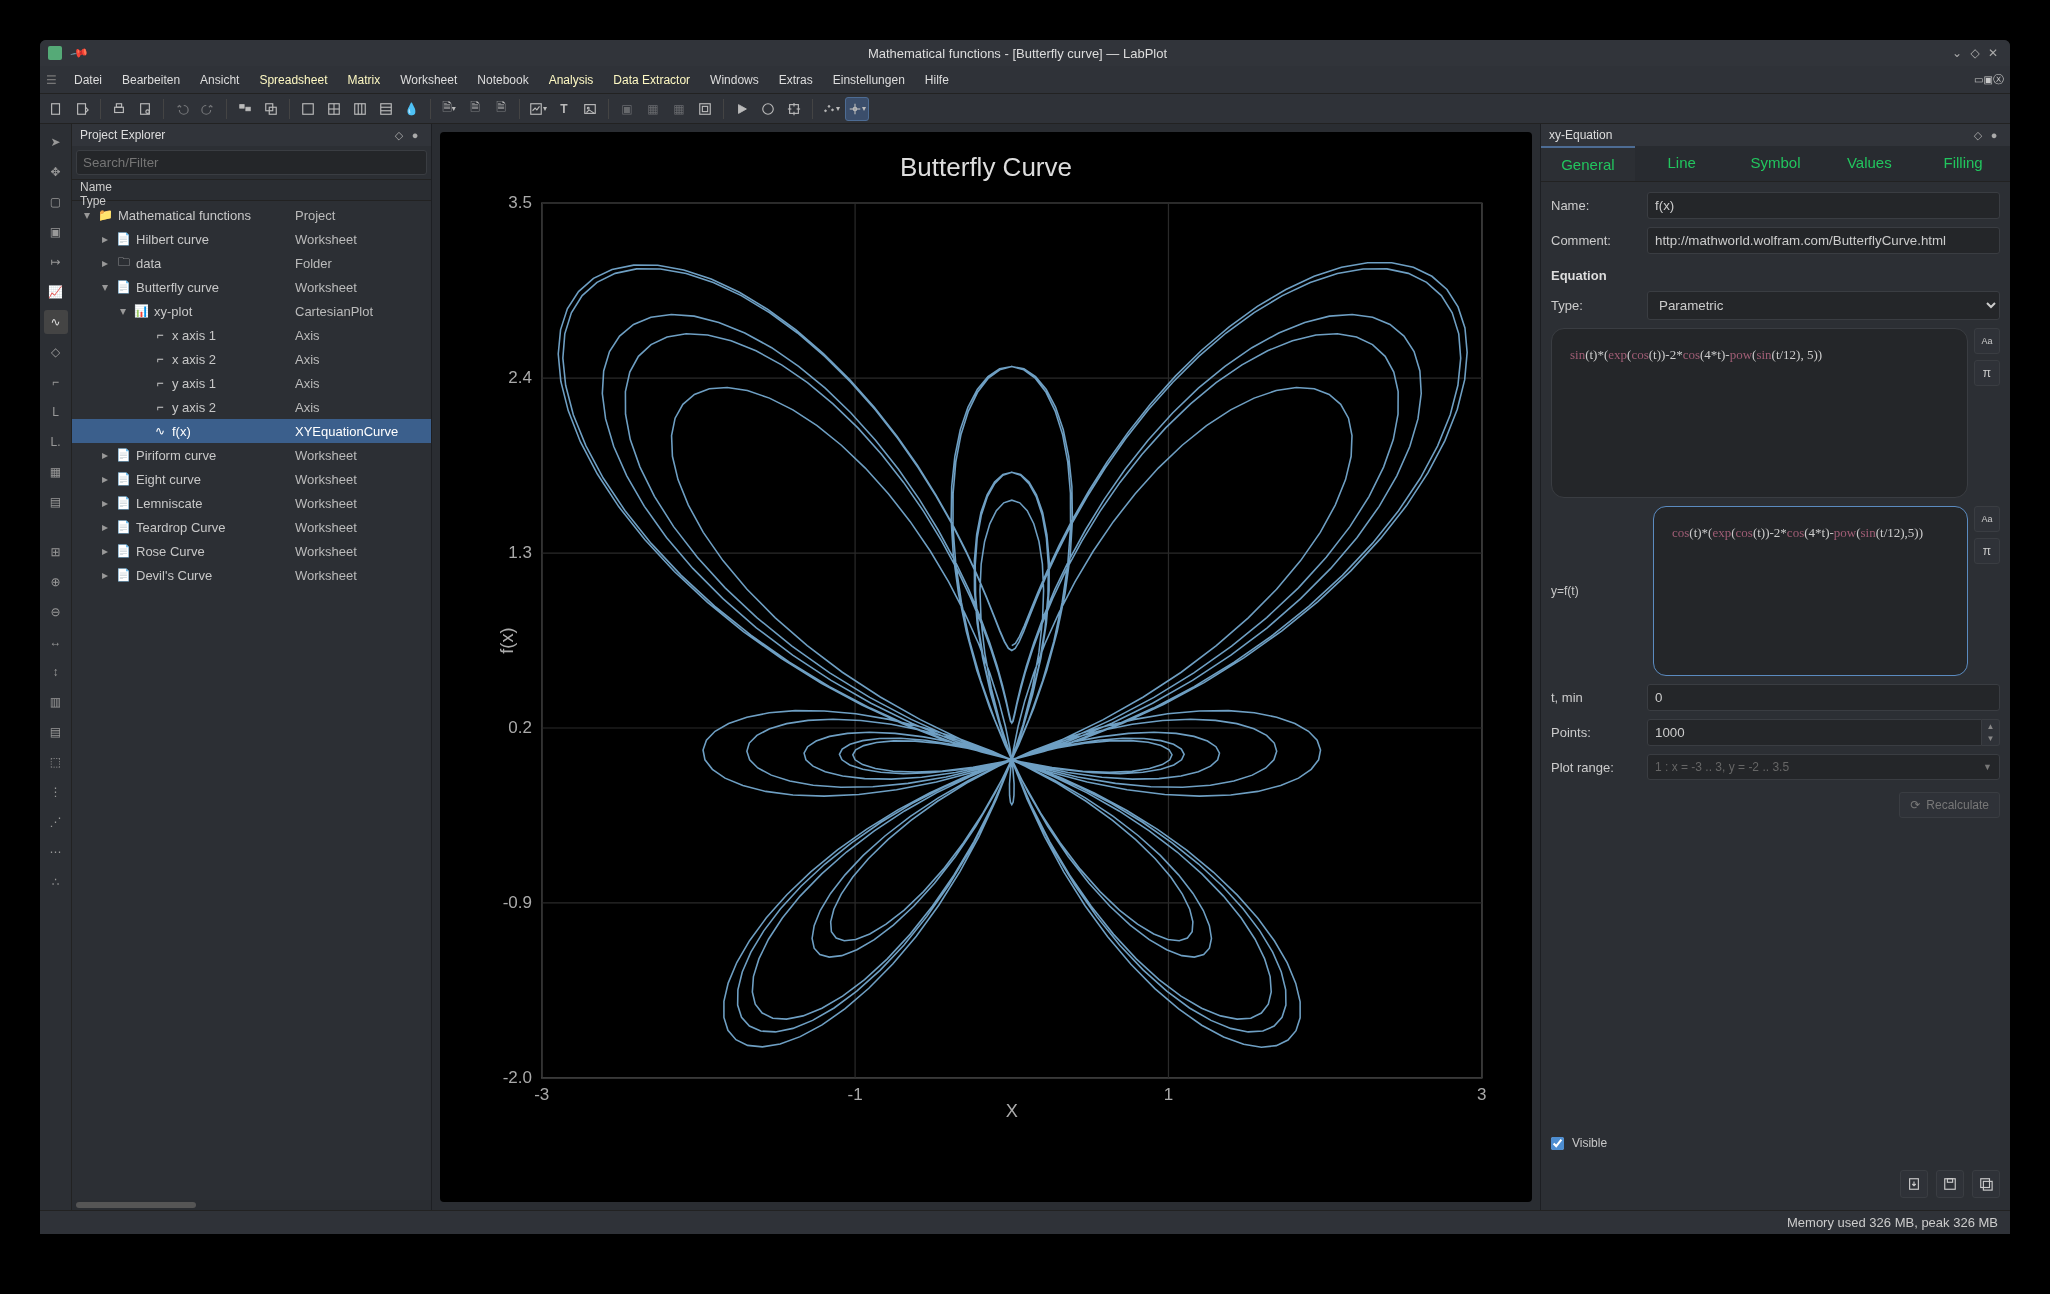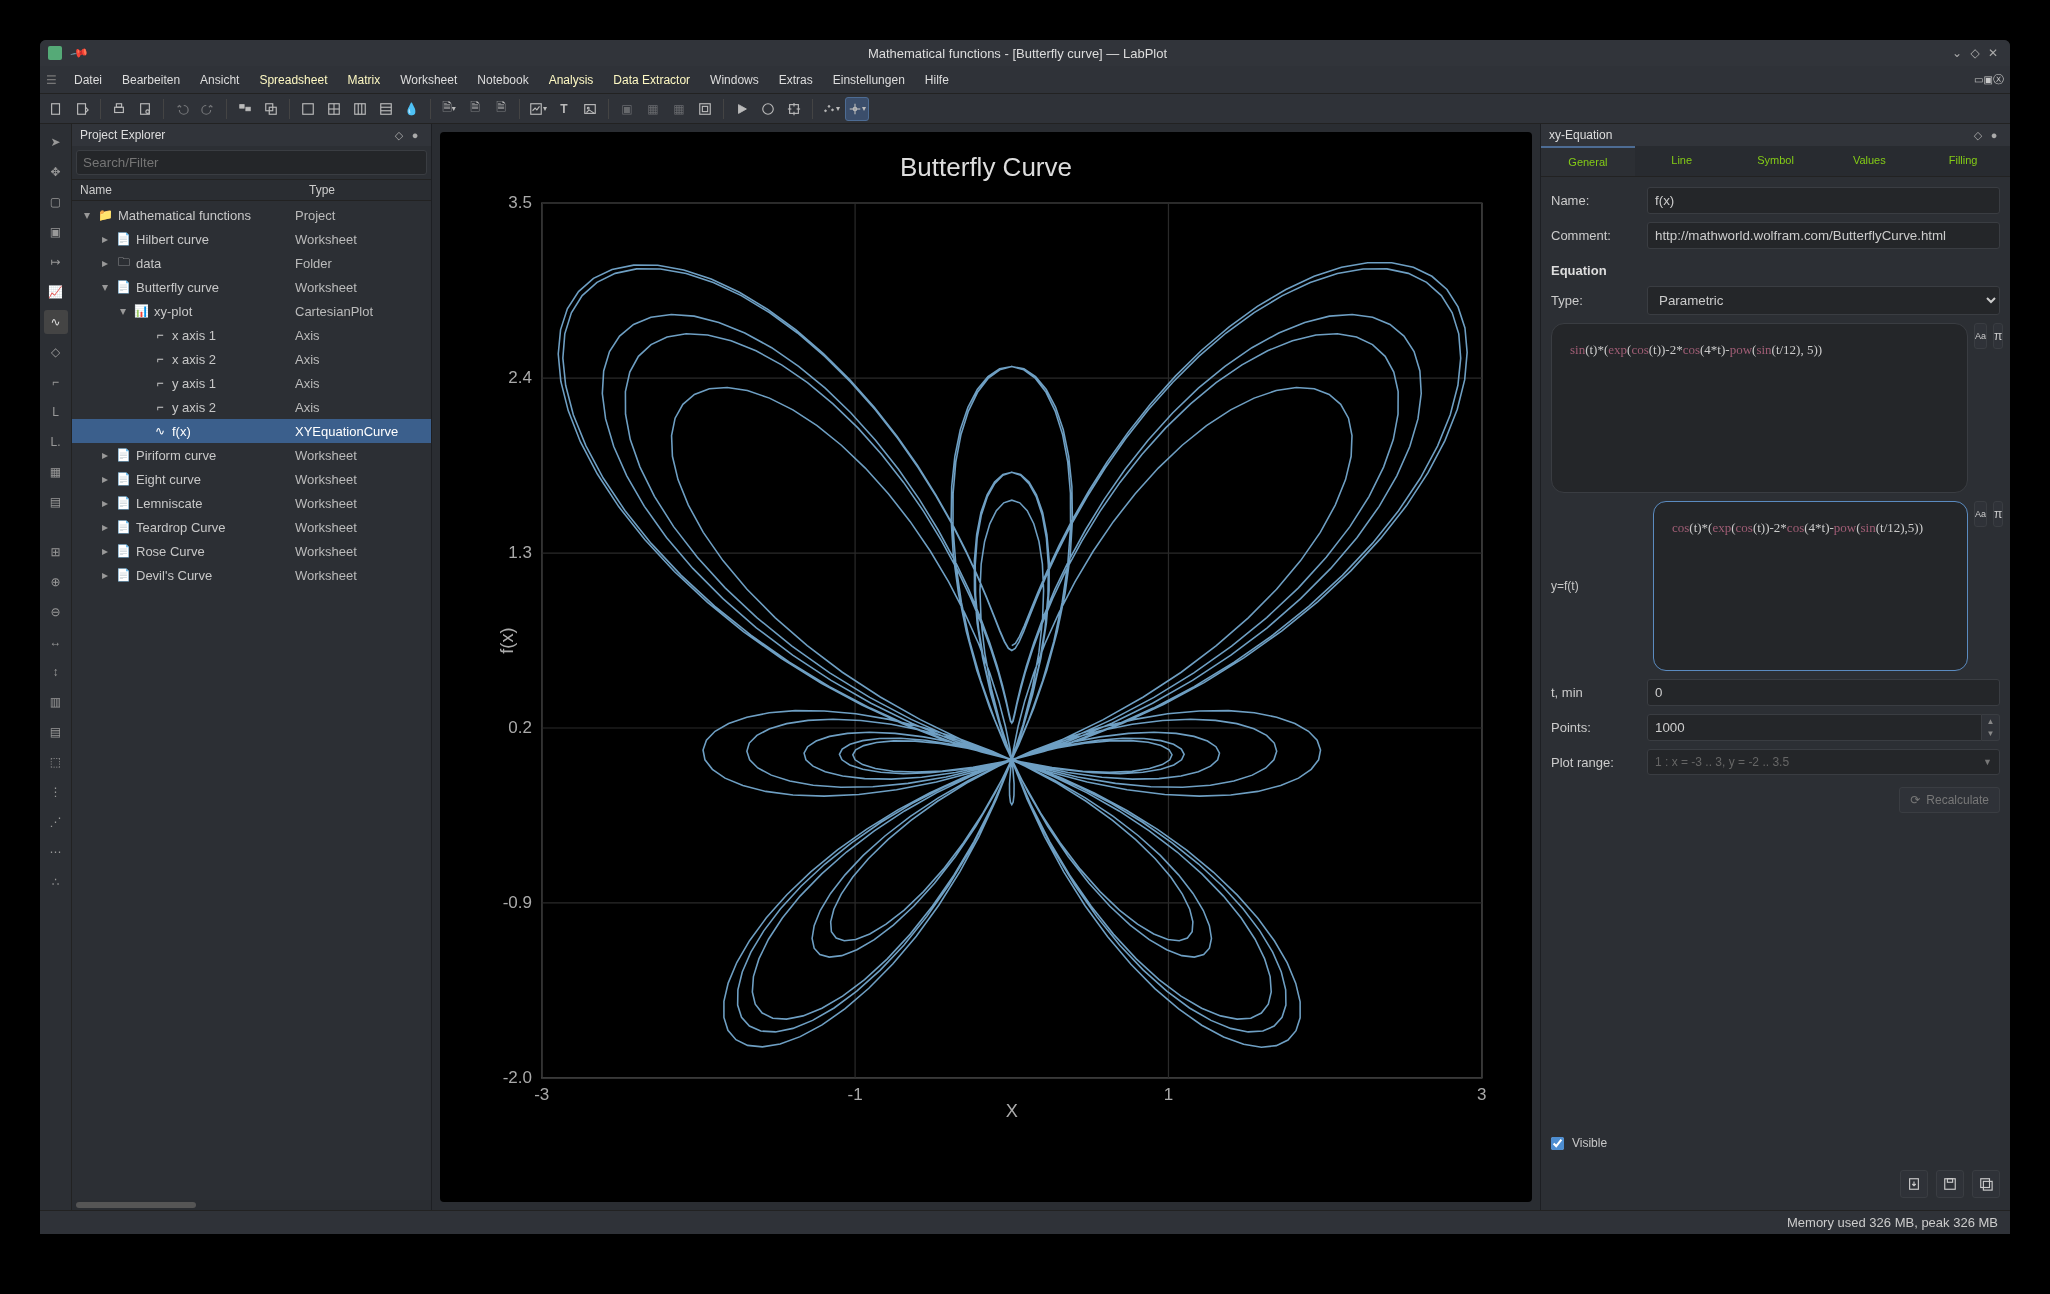--- a/index.html
+++ b/index.html
@@ -78,21 +78,21 @@
 .ls-btn.active { background:#444; color:#ddd;}
 .ls-gap { height:14px;}
 
 
 .explorer { width:360px; background:#2c2f34; border-right:1px solid #1d1f23; display:flex; flex-direction:column;}
 .panel-header { height:22px; background:#31343a; display:flex; align-items:center; padding:0 8px; font-size:12px; color:#ddd;}
 .panel-header .spacer{flex:1}
 .panel-header .ph-btn{ width:16px; color:#aaa; cursor:pointer; text-align:center; font-size:11px;}
 .search-box { margin:4px; }
 .search-box input { width:100%; background:#242629; border:1px solid #3a3d42; color:#bbb; padding:4px 6px; border-radius:3px;}
-.tree-header { display:flex; align-items:center; height:22px; background:#2a2d32; border-top:1px solid #222; border-bottom:1px solid #222;}
+.tree-header { display:flex; align-items:flex-start; height:22px; background:#2a2d32; border-top:1px solid #222; border-bottom:1px solid #222;flex-direction:column;}
 .tree-header .col { padding:0 8px; color:#ccc; font-size:12px;}
 .col-name { flex:1; }
 .col-type { width:130px; }
 .tree { flex:1; overflow:auto; padding:2px 0;}
 .tree-row { display:flex; align-items:center; height:24px; cursor:pointer; padding-right:6px;}
 .tree-row.selected { background:#3b5f8c; color:#fff;}
 .tree-row .indent { display:inline-block;}
 .tree-row .twisty { width:14px; display:inline-block; color:#999; text-align:center;}
 .tree-row .twisty.none { color:transparent;}
 .tree-row .ticon { width:16px; height:16px; margin:0 4px; display:inline-flex; align-items:center; justify-content:center;}
@@ -105,37 +105,37 @@
 
 .plot-area { flex:1; background:#2a2d32; display:flex; align-items:stretch; justify-content:stretch; padding:8px;}
 .plot-canvas-outer { flex:1; background:#000; border-radius:4px; padding:18px; display:flex;}
 .plot-canvas { flex:1; background:#000; position:relative;}
 .plot-title { position:absolute; top:2px; left:0; right:0; text-align:center; color:#ddd; font-size:26px; font-weight:300;}
 .plot-svg { position:absolute; top:46px; left:40px; right:20px; bottom:12px;}
 
 
 .rpanel { width:470px; background:#2c2f34; border-left:1px solid #1d1f23; display:flex; flex-direction:column;}
 .rpanel .tabs { display:flex; background:#282b30; border-bottom:1px solid #222;}
-.rpanel .tab { flex:1; text-align:center; padding:8px 4px; color:#84cc16; cursor:pointer; font-size:11px;}
+.rpanel .tab { flex:1; text-align:center; padding:8px 4px; color:#22c55e; cursor:pointer; font-size:15px;}
 .rpanel .tab.active { background:#2c2f34; border-top:2px solid #4d6c94;}
 .rpanel-body { flex:1; padding:10px 10px; overflow:auto; display:flex; flex-direction:column; gap:8px;}
 .form-row { display:flex; align-items:center; gap:0;}
 .form-row .flabel { width:96px; color:#ccc; font-size:13px;}
 .form-row .finput { flex:1; }
 .finput input, .finput select {
   width:100%; background:#242629; border:1px solid #3a3d42; color:#ccc; padding:5px 7px; border-radius:3px;
 }
 .finput.active input { border-color:#5b8bc0; }
 .section-title { color:#ddd; font-weight:600; margin-top:6px; font-size:13px;}
 .eq-row { display:flex; align-items:stretch; gap:6px;}
 .eq-row .flabel { width:96px; display:flex; align-items:center;}
 .eq-area { flex:1; background:#242629; border:1px solid #3a3d42; border-radius:13px; padding:18px; min-height:170px; color:#ccc; font-family:Liberation Serif, serif; font-size:13px; overflow-wrap:break-word; }
 .eq-area.active { border-color:#5b8bc0;}
 .eq-area .fn { color:#a05d75; }
-.eq-sidebtns { width:26px; display:flex; gap:6px;}
+.eq-sidebtns { width:26px; display:flex; flex-direction:column; gap:6px;}
 .eq-sidebtns .mini { height:26px; background:#2f3238; border:1px solid #3a3d42; border-radius:3px; display:flex; align-items:center; justify-content:center; color:#ccc; cursor:pointer;}
 .eq-sidebtns .mini:first-child{font-size:9px}
 .spinbox { display:flex; }
 .spinbox input{flex:1; border-top-right-radius:0; border-bottom-right-radius:0;}
 .spinbox .spin{width:18px; background:#2f3238;border:1px solid #3a3d42;border-left:none; display:flex;flex-direction:column; border-top-right-radius:3px;border-bottom-right-radius:3px;}
 .spinbox .spin span{flex:1;display:flex;align-items:center;justify-content:center;font-size:8px;color:#888;cursor:pointer;}
 .plot-range-fake { width:100%; background:#242629; border:1px solid #3a3d42; border-radius:3px; padding:5px 7px; color:#666; display:flex; align-items:center;}
 .recalc { margin-left:auto; margin-top:4px; background:#2f3238; border:1px solid #3a3d42; border-radius:3px; padding:5px 10px; color:#777; cursor:pointer; display:flex; align-items:center; gap:6px;}
 .visible-row { margin-top:auto; display:flex; align-items:center; gap:8px; padding:6px 0;}
 .visible-row input{accent-color:#4d8dd0;}

